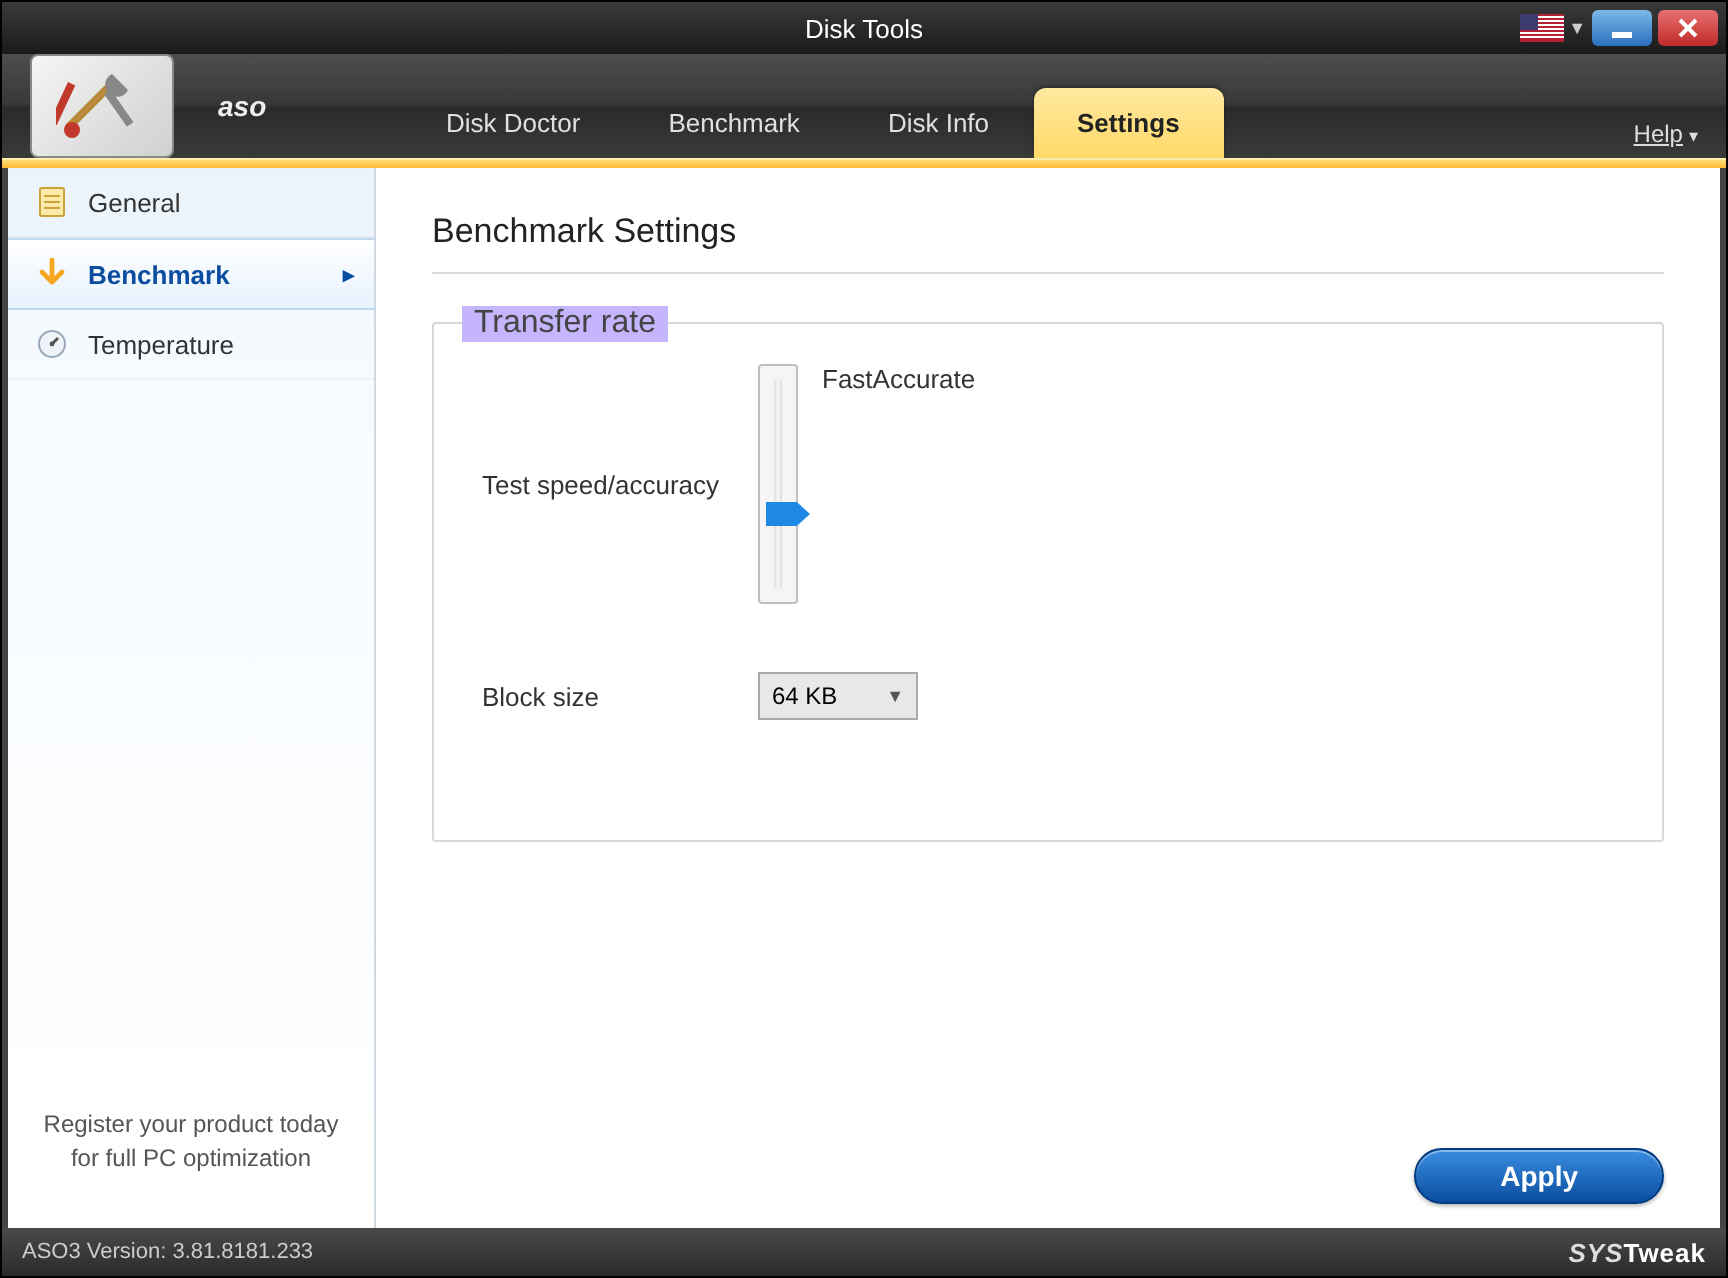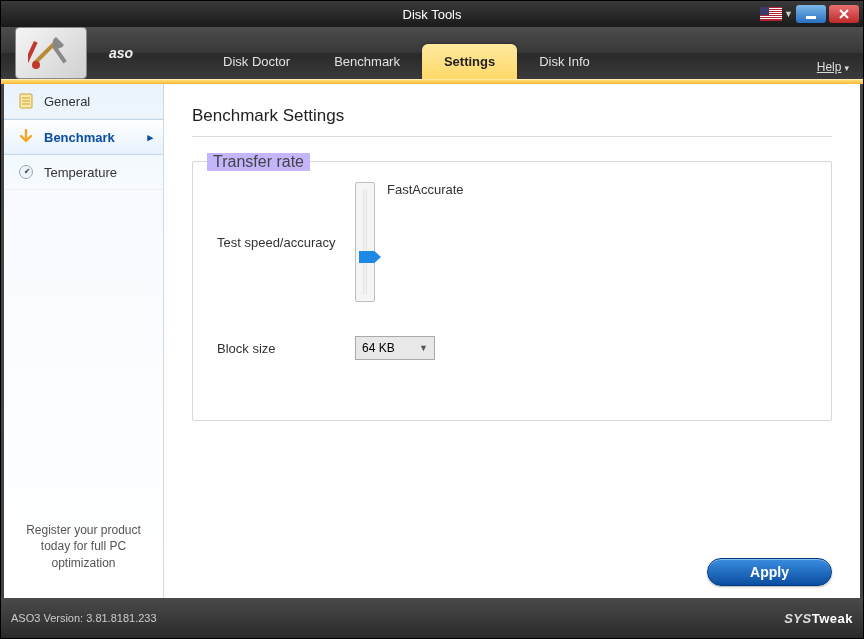--- a/index.html
+++ b/index.html
@@ -30,21 +30,21 @@
 .tab.active { background: linear-gradient(to bottom, #ffe8a0, #ffd968); color:#222; font-weight:bold; box-shadow: 0 -1px 2px rgba(0,0,0,0.3); }
 .help-link { color:#ddd; font-size:12px; text-decoration:underline; margin-left:auto; margin-right:14px; align-self:center; cursor:pointer;margin-top:28px; }
 .help-caret { font-size:9px; margin-left:3px; text-decoration:none; display:inline-block;}
 
 .gold-strip { height:5px; background: linear-gradient(to bottom, #ffdd77, #ffb833); border-top:1px solid #ffefaa; }
 
 
 .body { flex:1; display:flex; background:#fff; border-left:3px solid #444; border-right:3px solid #444; }
 
 
-.sidebar { width:160px; background: linear-gradient(to bottom, #eaf3fb, #f7fbff 20%, #ffffff); border-right:1px solid #d0d8e0; display:flex; flex-direction:column; }
+.sidebar { width:184px; background: linear-gradient(to bottom, #eaf3fb, #f7fbff 20%, #ffffff); border-right:1px solid #d0d8e0; display:flex; flex-direction:column; }
 .side-item { display:flex; align-items:center; gap:10px; padding:9px 14px; font-size:13px; color:#333; cursor:pointer; border-bottom:1px solid rgba(0,0,0,0.04); }
 .side-item.active { background: linear-gradient(to bottom, #ffffff, #e6f2fd); color:#0a4da0; font-weight:bold; border-top:1px solid #c0d8ee; border-bottom:1px solid #c0d8ee; position:relative; }
 .side-item.active::after { content:"▸"; position:absolute; right:10px; color:#0a4da0; font-size:11px; }
 .side-icon { width:16px; height:16px; display:flex; align-items:center; justify-content:center; }
 
 .sidebar-bottom { margin-top:auto; padding:14px; text-align:center; }
 .cta-text { font-size:12px; color:#555; line-height:1.4; margin-bottom:12px; }
 .register-btn { background: linear-gradient(to bottom, #ffd34a, #ff9f1a); border:1px solid #cc7a00; border-radius:14px; padding:6px 22px; font-size:13px; color:#3a2a00; cursor:pointer; box-shadow: inset 0 1px 0 rgba(255,255,255,0.6), 0 1px 2px rgba(0,0,0,0.3); }
 
 
@@ -63,21 +63,21 @@
 .slider-inner { position:absolute; left:50%; top:6px; bottom:6px; width:4px; transform:translateX(-50%); background:linear-gradient(to right,#ddd,#f8f8f8,#ddd); border-radius:2px; }
 .slider-thumb { position:absolute; left:3px; width:22px; height:12px; background:#1e88e5; top:68px; clip-path: polygon(0 0, 70% 0, 100% 50%, 70% 100%, 0 100%); }
 .slider-labels { display:flex; flex-direction:row; justify-content:space-between; height:120px; font-size:13px; color:#333; }
 
 .select-box { width:80px; height:24px; border:1px solid #aaa; background:#e8e8e8; font-size:12px; padding:2px 6px; display:flex; align-items:center; justify-content:space-between; cursor:pointer; }
 .select-caret { font-size:9px; color:#555; }
 
 .apply-btn { position:absolute; right:28px; bottom:12px; background: linear-gradient(to bottom, #3a8de0, #0a4da0); border:1px solid #003a80; border-radius:14px; padding:5px 42px; font-size:14px; font-weight:bold; color:#fff; cursor:pointer; box-shadow: inset 0 1px 0 rgba(255,255,255,0.4), 0 1px 2px rgba(0,0,0,0.3); }
 
 
-.statusbar { height:40px; background: linear-gradient(to bottom, #4a4a4a, #2a2a2a); color:#ccc; font-size:11px; display:flex; align-items:center; padding:0 10px;text-align:right; }
+.statusbar { height:24px; background: linear-gradient(to bottom, #4a4a4a, #2a2a2a); color:#ccc; font-size:11px; display:flex; align-items:center; padding:0 10px;text-align:right; }
 .brand-logo { margin-left:auto; font-size:13px; font-weight:bold; color:#ddd; font-style:italic; letter-spacing:0.5px; }
 .brand-logo b { color:#fff; font-style:normal;}
 </style>
 </head>
 <body>
 
 <div class="window">
 
   <div class="titlebar">
     <span class="title-text">Disk Tools</span>
@@ -104,22 +104,22 @@
           <rect x="6" y="8" width="4" height="22" fill="#c0392b" transform="rotate(25 6 8)"></rect>
           <path d="M28 4 a6 6 0 1 0 8 8 l-4 -4 z" fill="#888"></path>
           <rect x="24" y="14" width="4" height="20" fill="#888" transform="rotate(-35 24 14)"></rect>
         </svg>
       </div>
     </div>
     <div class="brand">aso</div>
     <div class="tabs">
       <div class="tab">Disk Doctor</div>
       <div class="tab">Benchmark</div>
+      <div class="tab">Disk Info</div>
       <div class="tab active">Settings</div>
-      <div class="tab">Disk Info</div>
     </div>
     <span class="help-link">
       <span>Help</span><span class="help-caret">▾</span>
     </span>
   </div>
   <div class="gold-strip"></div>
 
   <div class="body">
 
     <div class="sidebar">

